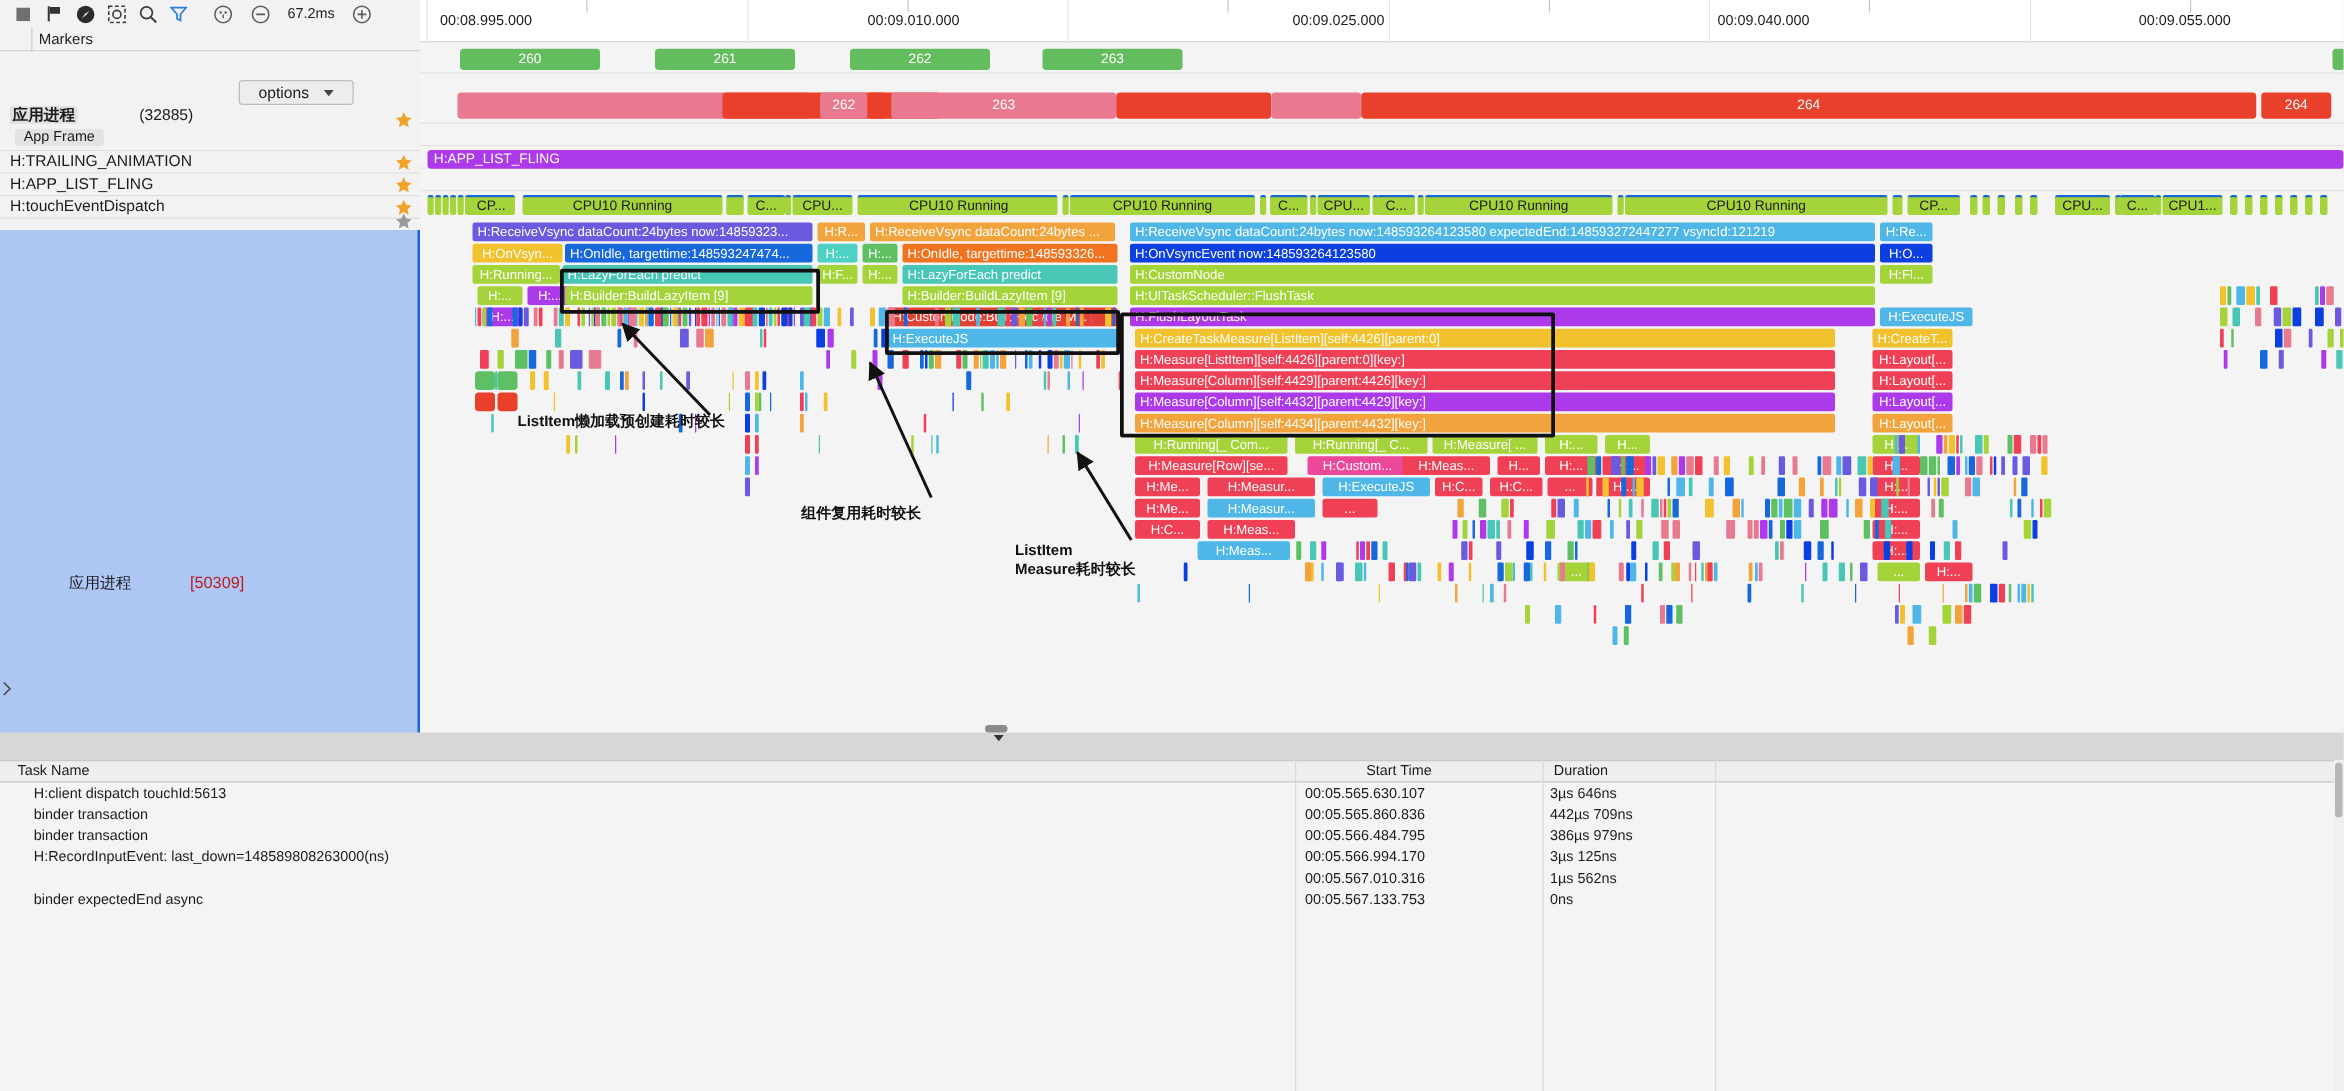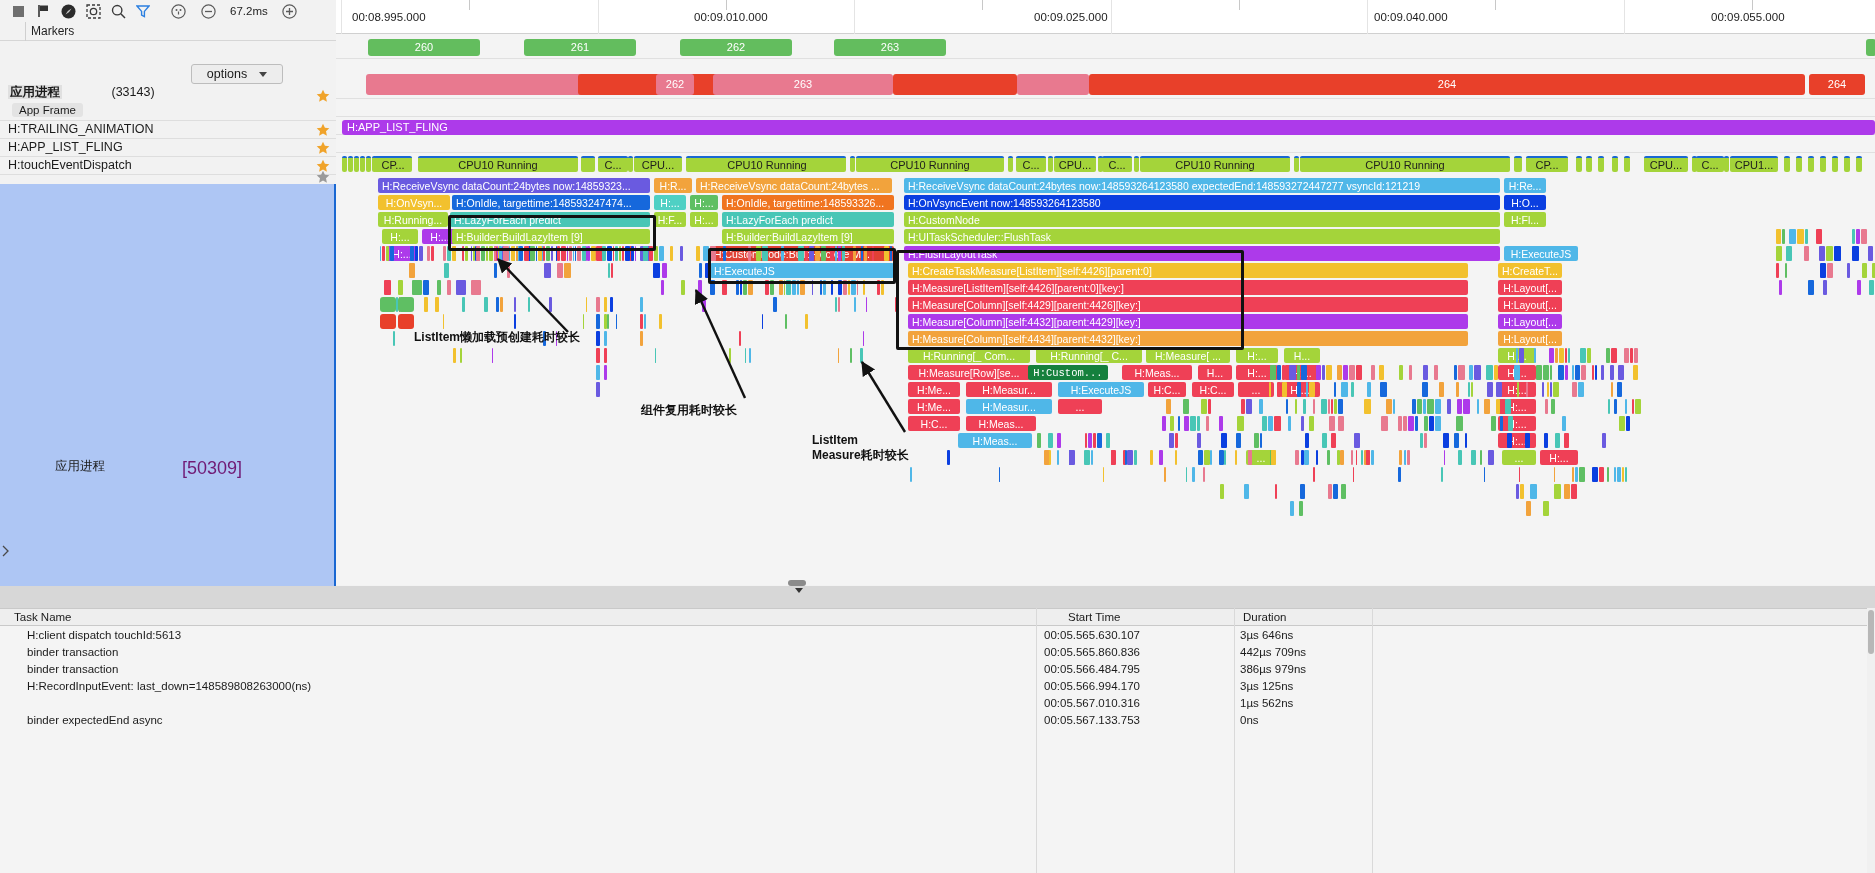--- a/index.html
+++ b/index.html
@@ -61,21 +61,21 @@
     justify-content: center; gap: 12px; cursor: pointer;
   }
   .optionsbtn .caret { width: 0; height: 0; border-left: 4.5px solid transparent; border-right: 4.5px solid transparent; border-top: 5px solid #444; }
 
   
   .threadblock {
     position: absolute; left: 0; top: 162px; width: 336px; height: 423px;
     background: #aec6f4; border-right: 2px solid #1967d2;
   }
   .threadblock .tname { position: absolute; left: 55px; top: 274px; font-size: 12.5px; color: #1b1b1b; }
-  .threadblock .tpid  { position: absolute; left: 152px; top: 274px; font-size: 18px; color: #701a75; margin-left: 30px; }
+  .threadblock .tpid  { position: absolute; left: 152px; top: 274px; font-size: 13px; color: #b91c1c; }
   .collapse-handle {
     position: absolute; left: 0; top: 355px; width: 10px; height: 24px;
     display: flex; align-items: center; justify-content: center; cursor: pointer;
   }
 
   
   .tracepane {
     position: absolute; left: 336px; top: 34px; width: 1539px; height: 551px;
     background: #f2f2f2; overflow: hidden;
   }
@@ -211,21 +211,21 @@
 
     <div class="markers-row">
       <span class="markers-sep"></span>
       <span class="markers-label">Markers</span>
     </div>
 
 
     <div class="trow" style="top:59px;height:40px;">
       <span class="title" style="top:3px;">
         <span class="namehl">应用进程</span>
-        <span style="margin-left:46px;">(33143)</span>
+        <span style="margin-left:46px;">(32885)</span>
       </span>
       <span class="chip" style="top:22px;">App Frame</span>
       <span class="star" style="top:8px;">
         <svg width="14" height="14" viewBox="0 0 14 14">
             <path d="M7,0.7 L8.9,4.8 L13.3,5.3 L10,8.3 L10.9,12.7 L7,10.5 L3.1,12.7 L4,8.3 L0.7,5.3 L5.1,4.8 Z" fill="#f0a32a"></path>
           </svg>
       </span>
     </div>
 
     <div class="trow" style="top:99px;height:18px;">
@@ -394,21 +394,21 @@
         <div class="flamebar ctr" style="left: 1162px; top: 280px; width: 64px; height: 15px; background: rgb(173, 58, 234);">H:Layout[...</div>
         <div class="flamebar" style="left: 572px; top: 297px; width: 560px; height: 15px; background: rgb(242, 163, 60);">H:Measure[Column][self:4434][parent:4432][key:]</div>
         <div class="flamebar ctr" style="left: 1162px; top: 297px; width: 64px; height: 15px; background: rgb(242, 163, 60);">H:Layout[...</div>
         <div class="flamebar ctr" style="left: 572px; top: 314px; width: 122px; height: 15px; background: rgb(164, 212, 58);">H:Running[_ Com...</div>
         <div class="flamebar ctr" style="left: 700px; top: 314px; width: 106px; height: 15px; background: rgb(164, 212, 58);">H:Running[_ C...</div>
         <div class="flamebar ctr" style="left: 810px; top: 314px; width: 84px; height: 15px; background: rgb(164, 212, 58);">H:Measure[ ...</div>
         <div class="flamebar ctr" style="left: 900px; top: 314px; width: 42px; height: 15px; background: rgb(164, 212, 58);">H:...</div>
         <div class="flamebar ctr" style="left: 948px; top: 314px; width: 36px; height: 15px; background: rgb(164, 212, 58);">H...</div>
         <div class="flamebar ctr" style="left: 1162px; top: 314px; width: 38px; height: 15px; background: rgb(164, 212, 58);">H:...</div>
         <div class="flamebar ctr" style="left: 572px; top: 331px; width: 122px; height: 15px; background: rgb(239, 64, 86);">H:Measure[Row][se...</div>
-        <div class="flamebar ctr" style="left: 692px; top: 331px; width: 80px; height: 15px; background: #15803d; font-family: Liberation Mono, monospace;">H:Custom...</div>
+        <div class="flamebar ctr" style="left: 710px; top: 331px; width: 80px; height: 15px; background: #ec4899;">H:Custom...</div>
         <div class="flamebar ctr" style="left: 786px; top: 331px; width: 70px; height: 15px; background: rgb(239, 64, 86);">H:Meas...</div>
         <div class="flamebar ctr" style="left: 862px; top: 331px; width: 34px; height: 15px; background: rgb(239, 64, 86);">H...</div>
         <div class="flamebar ctr" style="left: 900px; top: 331px; width: 42px; height: 15px; background: rgb(239, 64, 86);">H:...</div>
         <div class="flamebar ctr" style="left: 948px; top: 331px; width: 36px; height: 15px; background: rgb(239, 64, 86);">H:...</div>
         <div class="flamebar ctr" style="left: 1162px; top: 331px; width: 38px; height: 15px; background: rgb(239, 64, 86);">H:...</div>
         <div class="flamebar ctr" style="left: 572px; top: 348px; width: 52px; height: 15px; background: rgb(239, 64, 86);">H:Me...</div>
         <div class="flamebar ctr" style="left: 630px; top: 348px; width: 86px; height: 15px; background: rgb(239, 64, 86);">H:Measur...</div>
         <div class="flamebar ctr" style="left: 722px; top: 348px; width: 86px; height: 15px; background: rgb(79, 183, 232);">H:ExecuteJS</div>
         <div class="flamebar ctr" style="left: 812px; top: 348px; width: 38px; height: 15px; background: rgb(239, 64, 86);">H:C...</div>
         <div class="flamebar ctr" style="left: 856px; top: 348px; width: 42px; height: 15px; background: rgb(239, 64, 86);">H:C...</div>
@@ -978,21 +978,21 @@
 Measure耗时较长</div>
 
   <div class="bottom">
     <div class="resizer">
       <span class="pill"></span>
         <span class="arr"></span>
     </div>
     <div class="tabledeck">
       <div class="thead">
         <span class="th" style="left:14px;">Task Name</span>
-        <span class="th" style="left:1068px;">Start Time</span>
+        <span class="th" style="left:1093px;">Start Time</span>
         <span class="th" style="left:1243px;">Duration</span>
       </div>
       <div id="colseps">
           <div class="colsep" style="left: 1036px;"></div>
           <div class="colsep" style="left: 1234px;"></div>
           <div class="colsep" style="left: 1372px;"></div>
         </div>
       <div id="tablerows">
           <div class="trow2" style="top: 20px;">
             <span class="td" style="left: 27px;">H:client dispatch touchId:5613</span>

